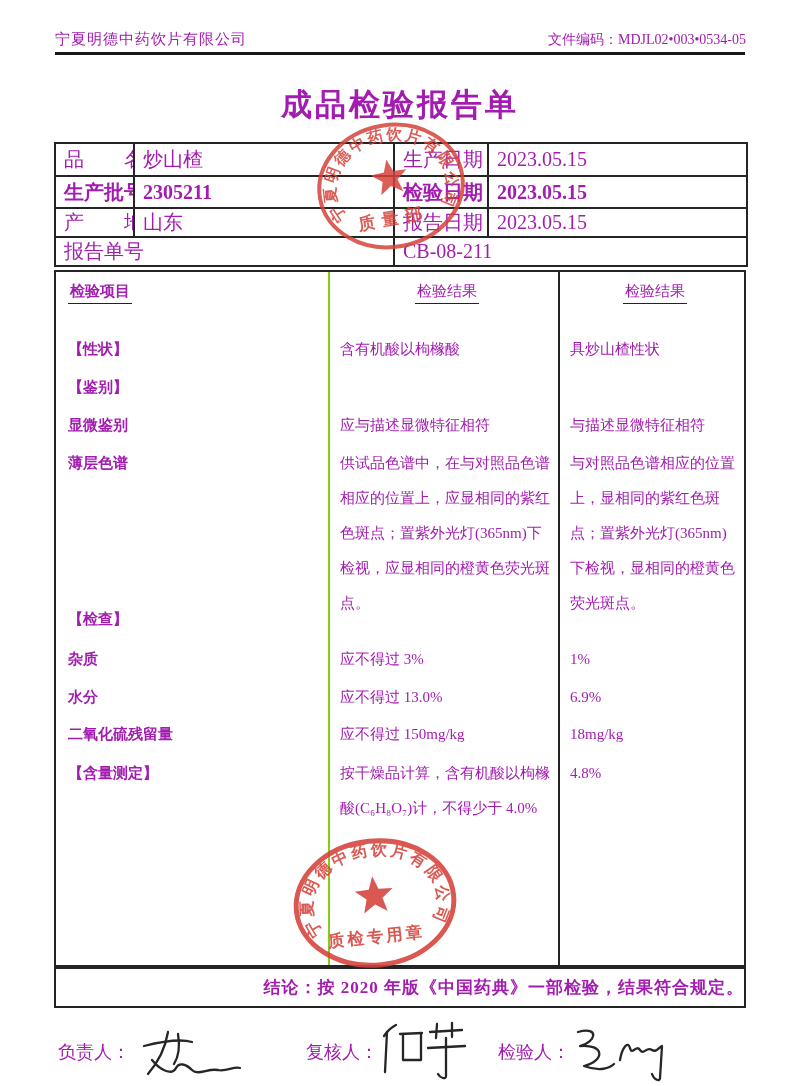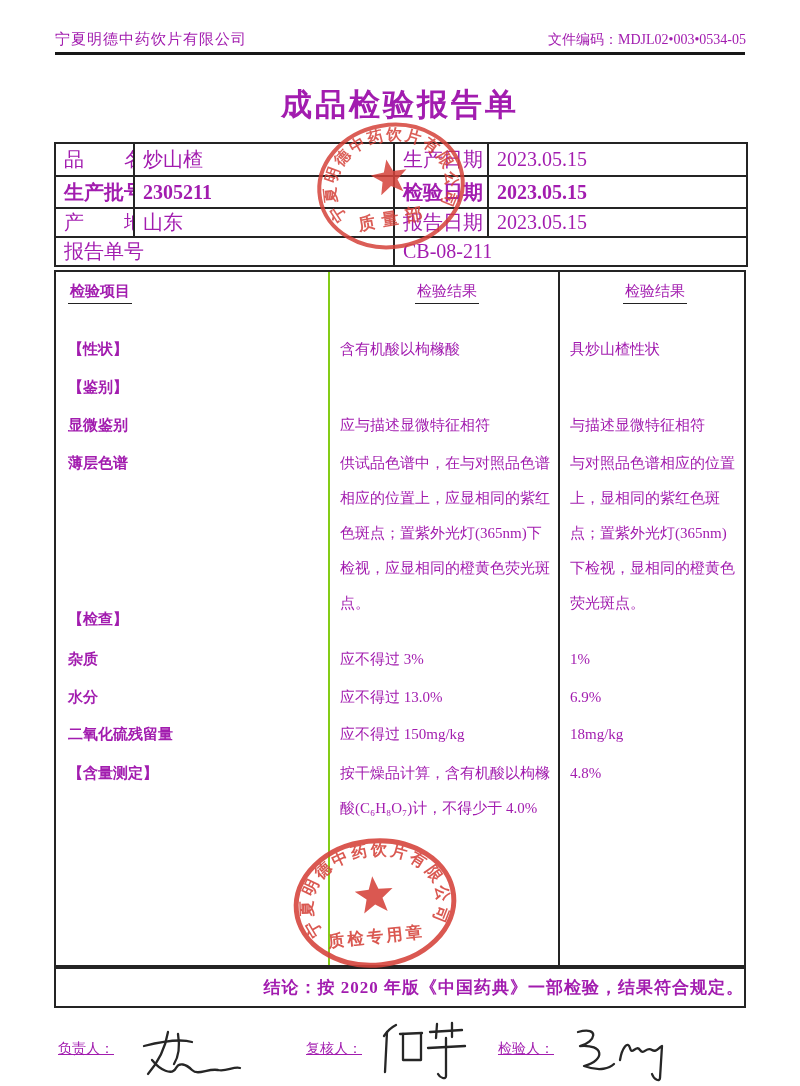--- a/index.html
+++ b/index.html
@@ -51,21 +51,21 @@
   .r75  { height:75px; line-height:35px; padding-top:3px; }
   .r141 { height:141px; }
 
   
   .conclusion { left:54px; top:967px; width:692px; height:41px;
                 border:2px solid #242424; text-align:right;
                 font-weight:bold; font-size:17px; line-height:37px; letter-spacing:1px; }
 
   
   .signs { left:54px; top:1024px; width:692px; height:62px; }
-  .signs .lbl { position:absolute; top:16px; font-size:14px;text-decoration:underline; }
+  .signs .lbl { position:absolute; top:16px; font-size:18px; }
   .lbl-1 { left:4px; } .lbl-2 { left:252px; } .lbl-3 { left:444px; }
   .sig { position:absolute; }
   .sig path { fill:none; stroke:#262626; stroke-width:2.3; stroke-linecap:round; stroke-linejoin:round; }
   .sig-1 { left:80px;  top:2px; }
   .sig-2 { left:316px; top:-4px; }
   .sig-3 { left:512px; top:0; }
 
   
   .stamp { position:absolute; }
   .stamp-top    { left:312px; top:118px; transform:rotate(-10deg); opacity:.85; }

